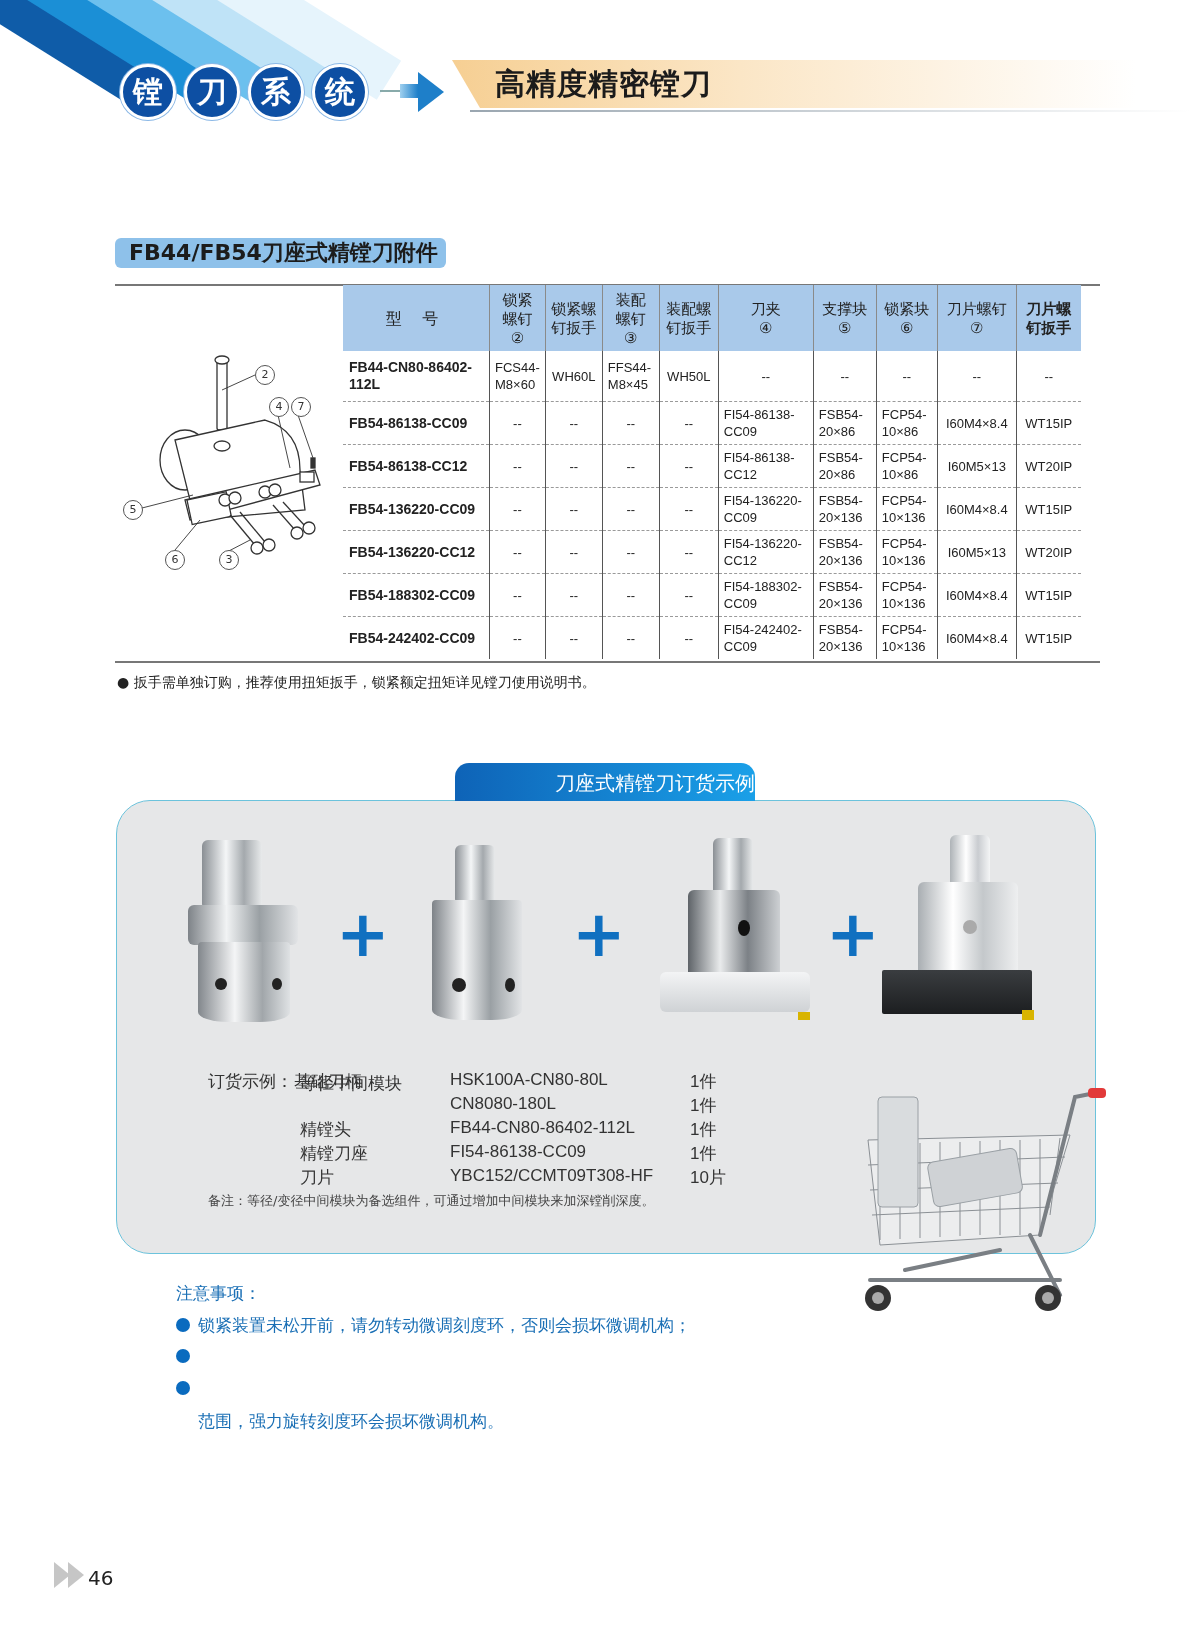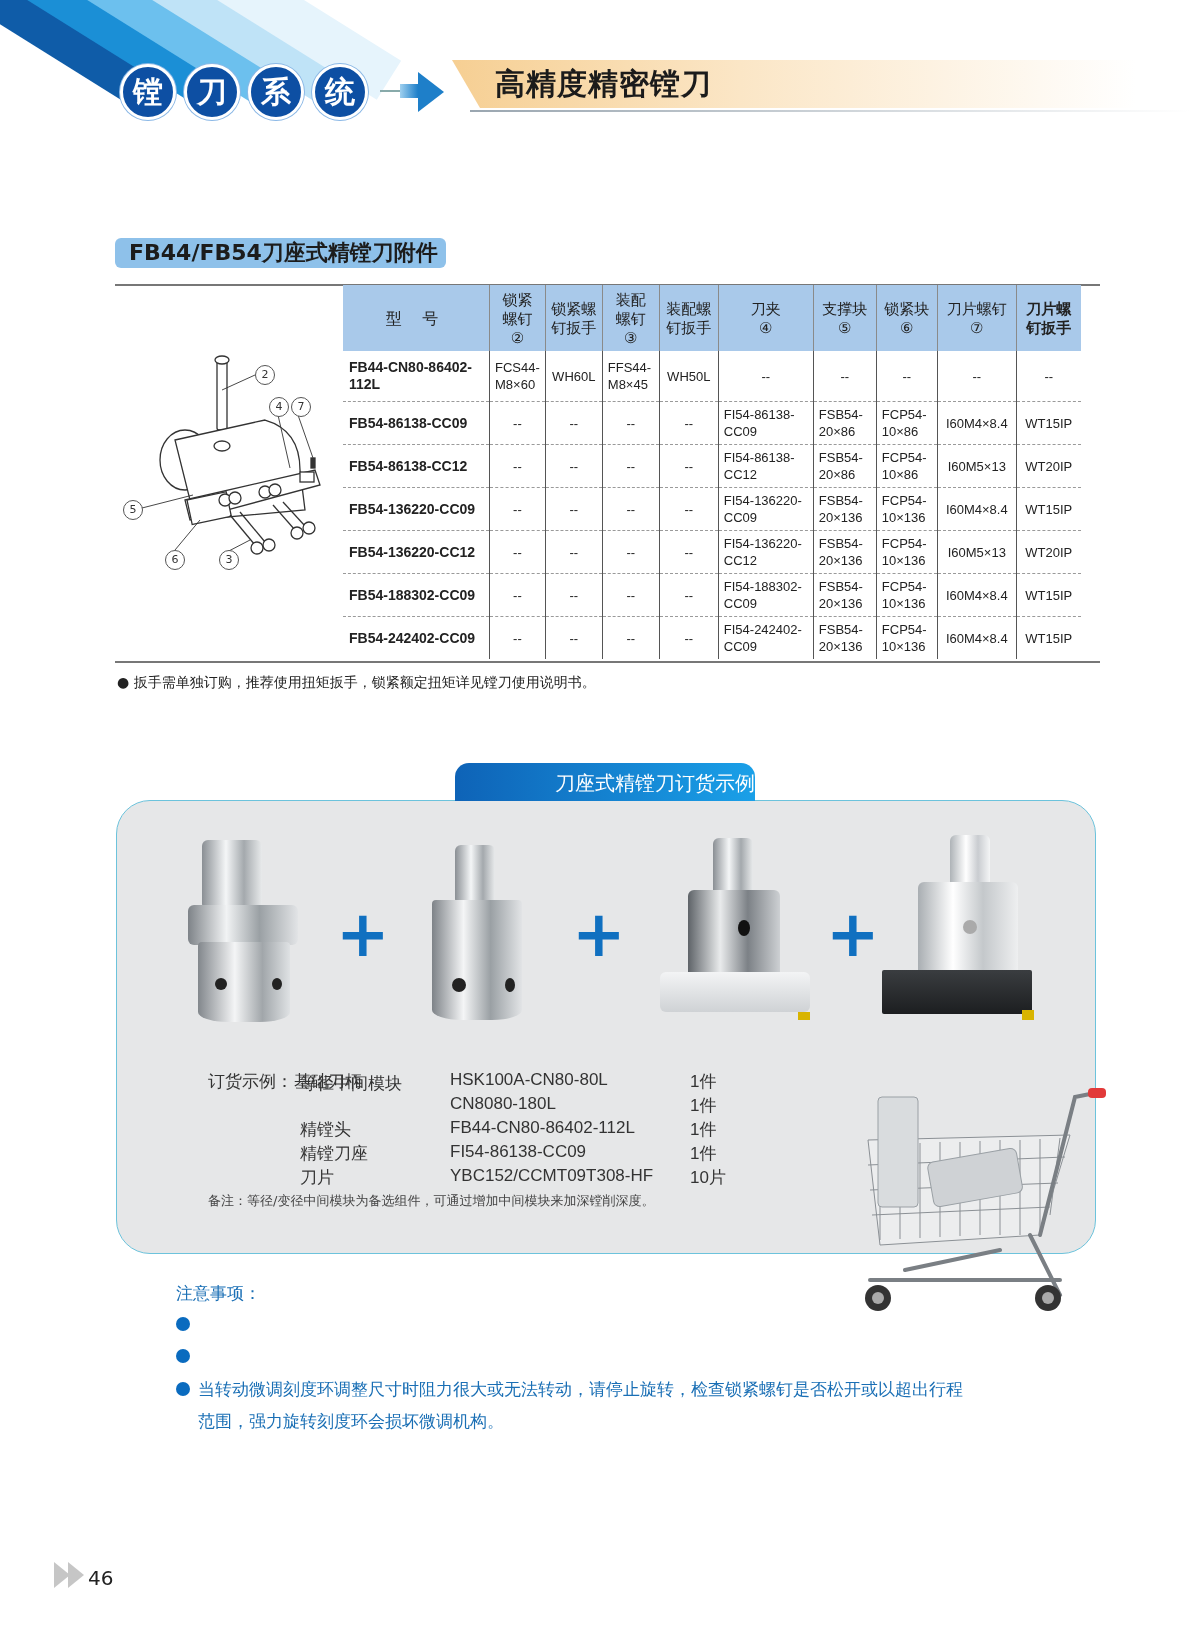--- a/index.html
+++ b/index.html
@@ -294,25 +294,25 @@
     <rect x="70" y="70" width="90" height="45" rx="6" fill="#cfd2d5" stroke="#9aa0a5" transform="rotate(-10 115 92)"></rect>
     <circle cx="18" cy="213" r="13" fill="#333"></circle>
       <circle cx="18" cy="213" r="6" fill="#aaa"></circle>
     <circle cx="188" cy="213" r="13" fill="#333"></circle>
       <circle cx="188" cy="213" r="6" fill="#aaa"></circle>
   </svg>
 </div>
 
 <div class="attn-title">注意事项：</div>
 <div class="attn" style="top:1314px;">
-  <span class="dot"></span>
+  <span class="dot"></span><span>锁紧装置未松开前，请勿转动微调刻度环，否则会损坏微调机构；</span>
 </div>
 <div class="attn" style="top:1346px;">
   <span class="dot"></span>
 </div>
 <div class="attn" style="top:1378px;">
-  <span class="dot"></span><span>当转动微调刻度环调整尺寸时阻力很大或无法转动，请停止旋转，检查锁紧螺钉是否松开或以超出行程</span>
+  <span class="dot"></span>
 </div>
 <div class="attn" style="top:1410px;left:198px;">范围，强力旋转刻度环会损坏微调机构。</div>
 
 <div class="pg-arrow" style="left:54px;"></div>
 <div class="pg-arrow" style="left:68px;"></div>
 <div class="pagenum" style="left:88px;">46</div>
 
 </body></html>

